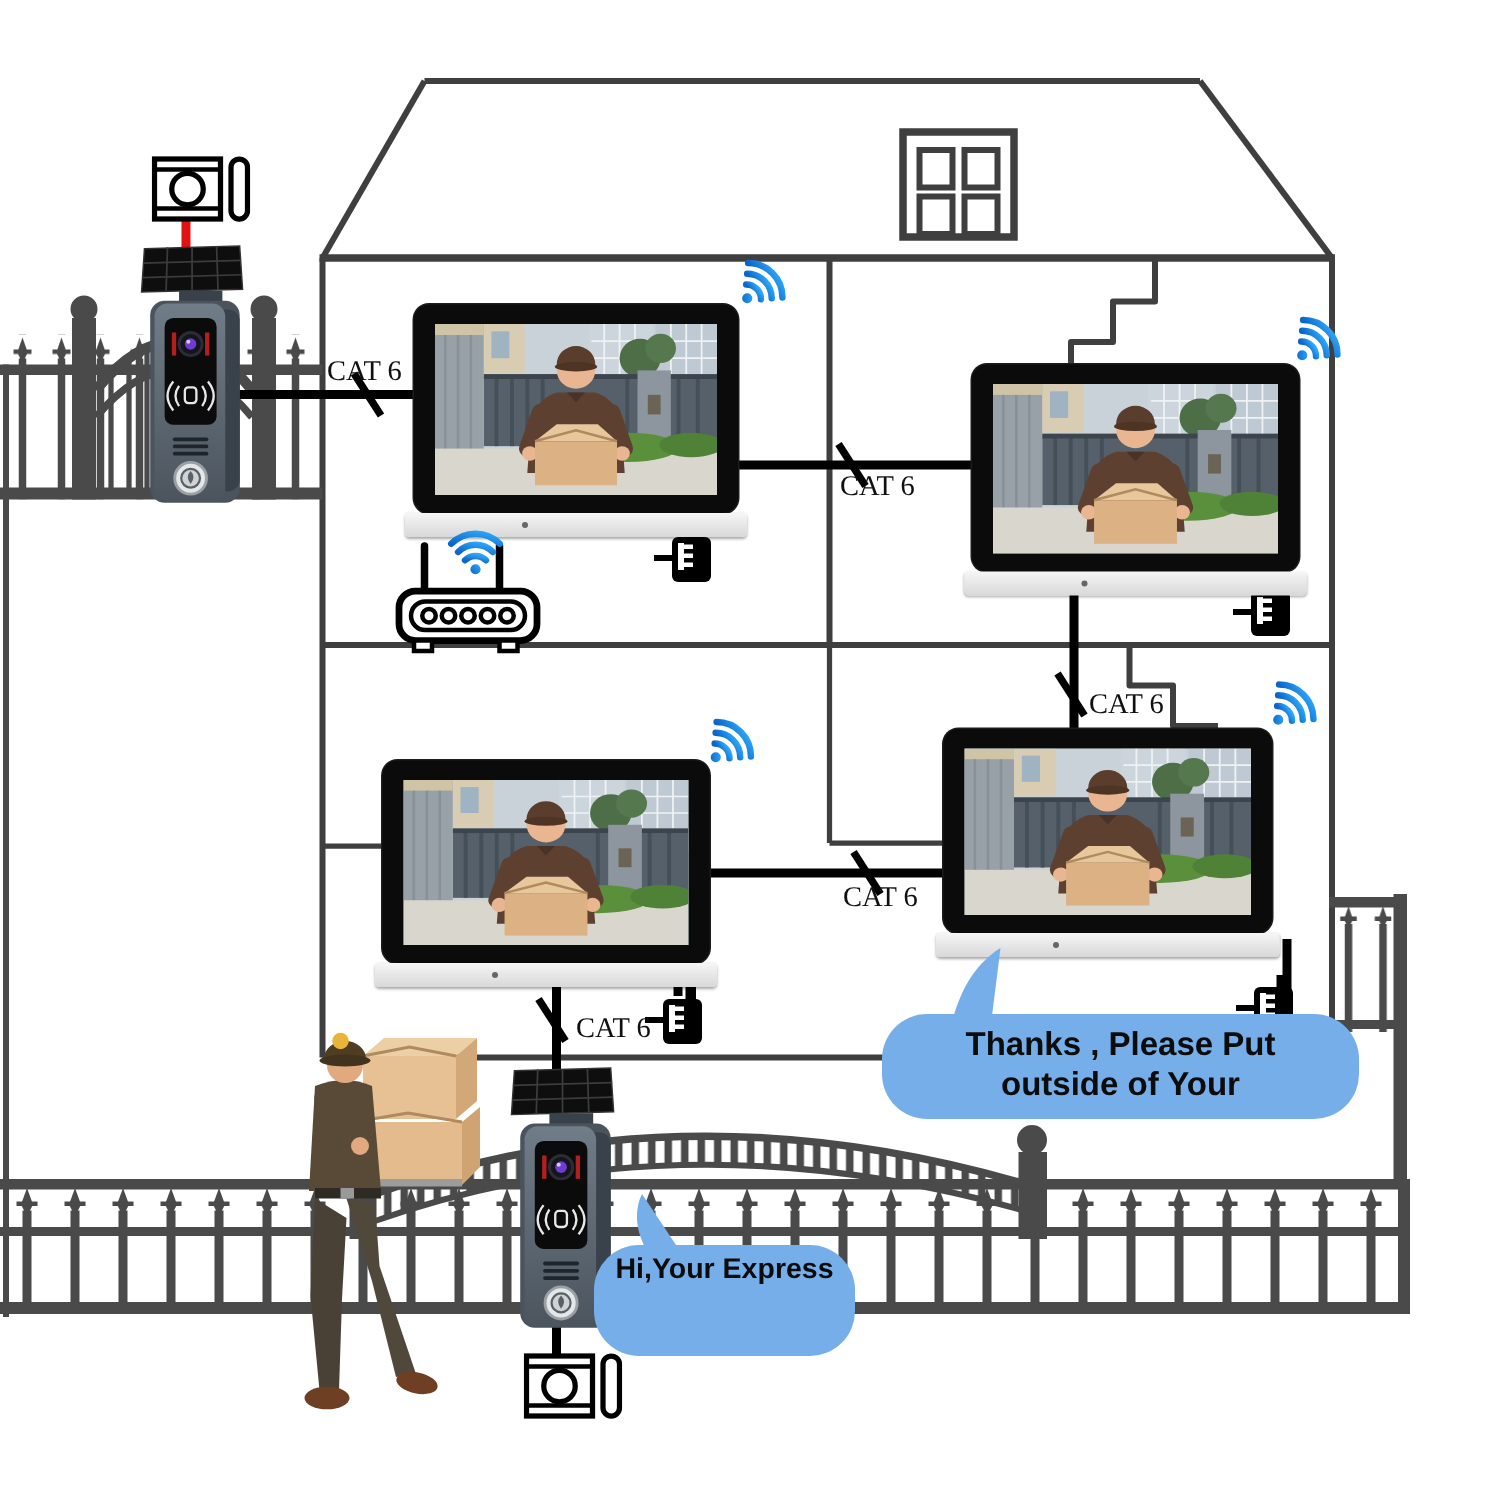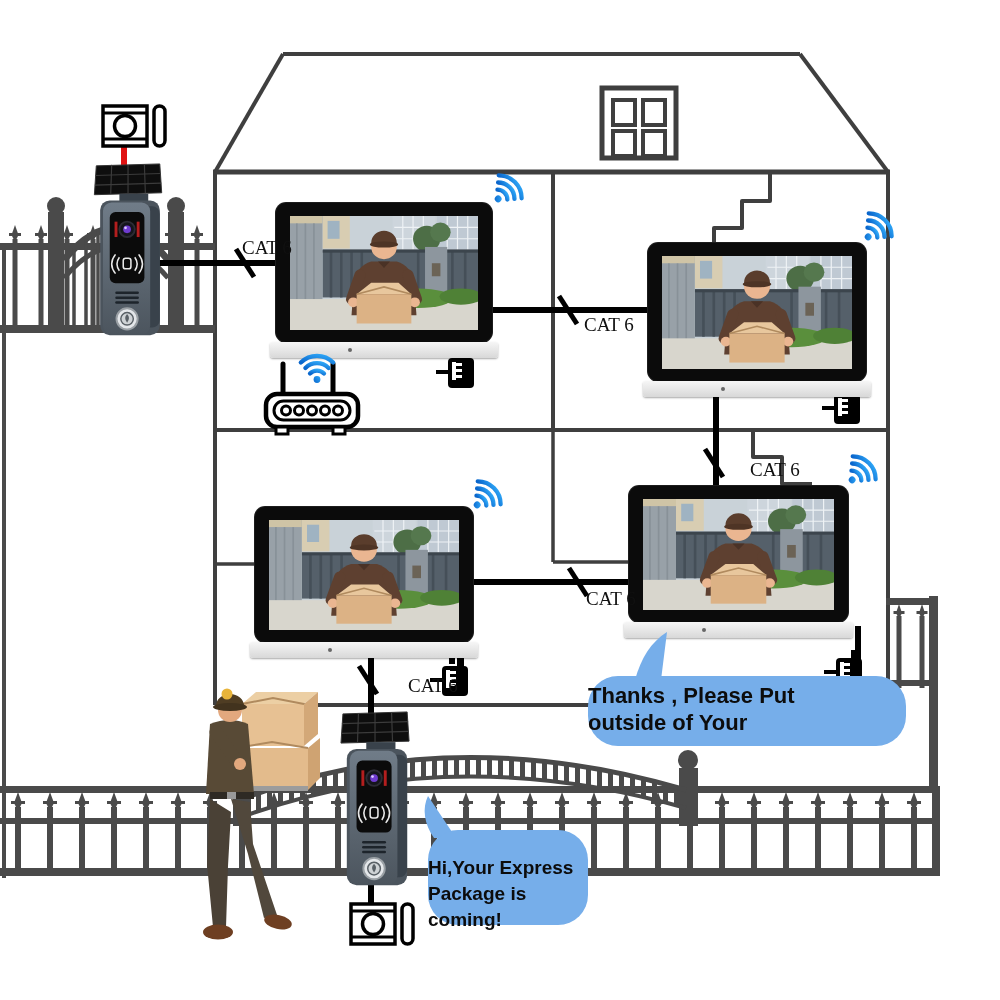--- a/index.html
+++ b/index.html
@@ -7,27 +7,27 @@
           font-family:"Liberation Sans",sans-serif;}
   .abs{position:absolute;}
   svg{display:block;overflow:visible;}
   
   .monitor{position:absolute;background:#0b0b0b;border-radius:10px;box-shadow:0 0 0 1px #1c1c1c;z-index:5;}
   .monitor .shot{position:absolute;left:14px;right:14px;top:13px;bottom:12px;background:#c9d2d8;overflow:hidden;}
   .monitor-base{position:absolute;height:16px;background:linear-gradient(#f6f6f6,#d8d8d8);
                 border-radius:3px;box-shadow:0 1px 2px rgba(0,0,0,.35);z-index:5;}
   .monitor-base i{position:absolute;left:34%;top:6px;width:4px;height:4px;background:#666;border-radius:50%;}
   
-  .cat6{position:absolute;z-index:8;font-family:"Liberation Serif",serif;font-size:19px;color:#101010;white-space:nowrap;padding-left:24px;}
+  .cat6{position:absolute;z-index:8;font-family:"Liberation Serif",serif;font-size:19px;color:#101010;white-space:nowrap;}
   
   .bubble{position:absolute;z-index:9;background:#76aeea;border-radius:30px;color:#0c0c0c;
-          font-weight:bold;text-align:left;font-family:"Liberation Sans",sans-serif;}
+          font-weight:bold;text-align:center;font-family:"Liberation Sans",sans-serif;}
   .bubble .l{display:block;}
   #bubble-reply{left:588px;top:676px;width:318px;height:64px;font-size:22px;line-height:27px;padding-top:6px;}
-  #bubble-greet{left:428px;top:830px;width:160px;height:70px;font-size:19px;line-height:26px;padding-top:25px;}
+  #bubble-greet{left:396px;top:830px;width:174px;height:70px;font-size:19px;line-height:26px;padding-top:4px;}
   .tail{position:absolute;z-index:9;}
   .z1{z-index:1}.z2{z-index:2}.z4{z-index:4}.z5{z-index:5}.z6{z-index:6}.z7{z-index:7}
   .wifi-rot{transform:rotate(45deg);}
 </style>
 </head>
 <body>
 
 <div id="canvas">
 
   <svg width="0" height="0" class="abs">
@@ -422,16 +422,15 @@
   <div class="bubble" id="bubble-reply">
     <span class="l">Thanks , Please Put</span>
     <span class="l">outside of Your</span>
   </div>
 
   <svg class="tail" style="left:408px;top:794px" width="60" height="46" viewBox="0 0 60 46">
     <path d="M26,44 C16,30 14,14 20,2 L48,44 Z" fill="#76aeea"></path>
   </svg>
   <div class="bubble" id="bubble-greet">
     <span class="l">Hi,Your Express</span>
-    <span class="l">Package is coming!</span>
   </div>
 
 </div>
 
 </body></html>

